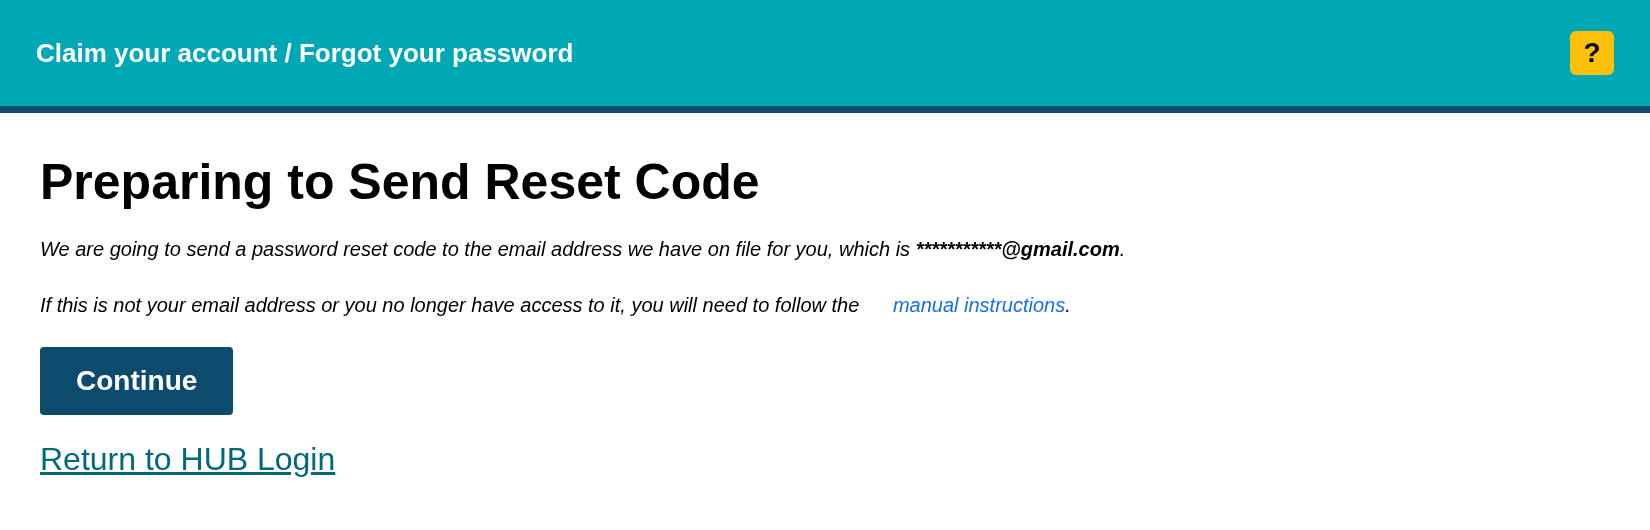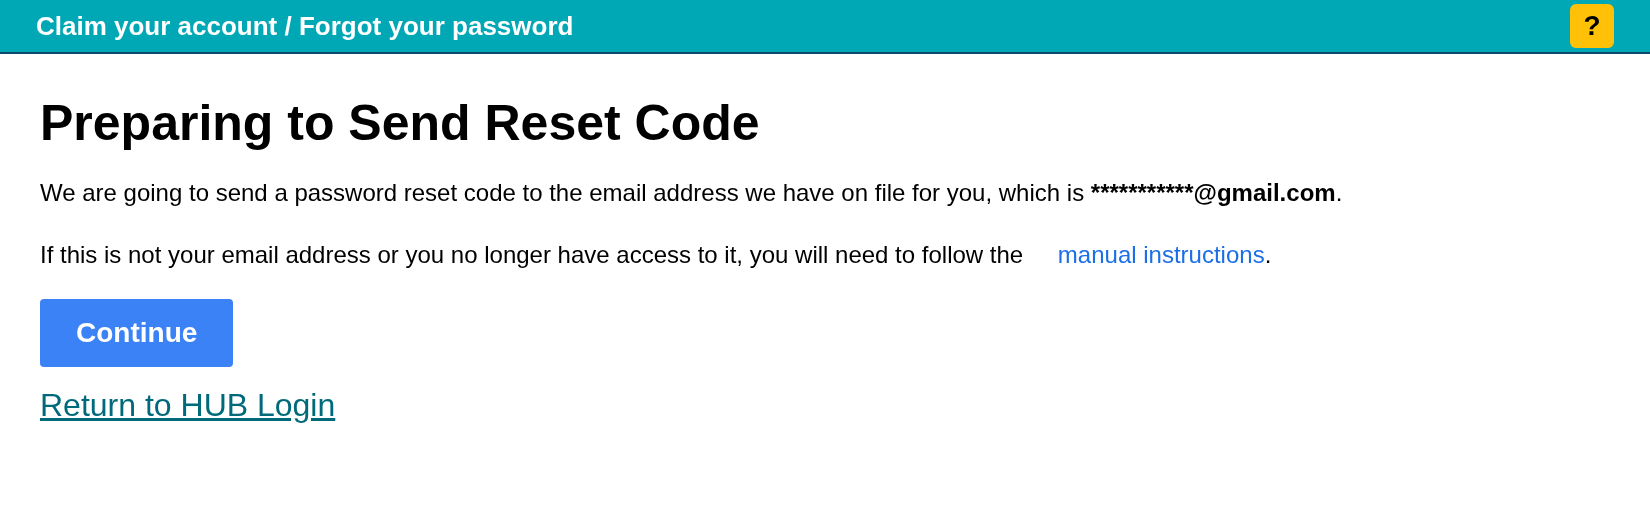--- a/index.html
+++ b/index.html
@@ -7,25 +7,25 @@
       padding: 0;
       box-sizing: border-box;
     }
     body {
       font-family: Arial, Helvetica, sans-serif;
       background: #fff;
       width: 1650px;
     }
     .header {
       background: #00A7B5;
-      padding: 4px 36px;
+      padding: 31px 36px;
       display: flex;
       align-items: center;
       justify-content: space-between;
-      border-bottom: 2px solid #0c4a6e;
+      border-bottom: 7px solid #0c4a6e;
     }
     .header-title {
       color: #fff;
       font-size: 26px;
       font-weight: bold;
     }
     .help-button {
       background: #FFC107;
       width: 44px;
       height: 44px;
@@ -41,43 +41,44 @@
     .content {
       padding: 40px;
     }
     .page-heading {
       font-size: 50px;
       font-weight: 600;
       color: #000;
       margin-bottom: 24px;
     }
     .info-text {
-      font-size: 24px;
+      font-size: 20px;
       color: #000;
       line-height: 1.4;
       margin-bottom: 28px;
+      font-style: italic;
     }
     .email-masked {
       font-weight: bold;
     }
     .manual-link {
       color: #1a6ee8;
       cursor: pointer;
       margin-left: 28px;
     }
     .continue-button {
-      background: #3b82f6;
+      background: #0c4a6e;
       color: #fff;
       font-size: 28px;
       font-weight: bold;
       padding: 18px 36px;
       border: none;
       border-radius: 4px;
       cursor: pointer;
-      margin-bottom: 20px;
+      margin-bottom: 26px;
       display: inline-block;
     }
     .return-link {
       color: #006a7a;
       font-size: 32px;
       cursor: pointer;
       display: block;
       text-decoration: underline;
     }
   </style>

